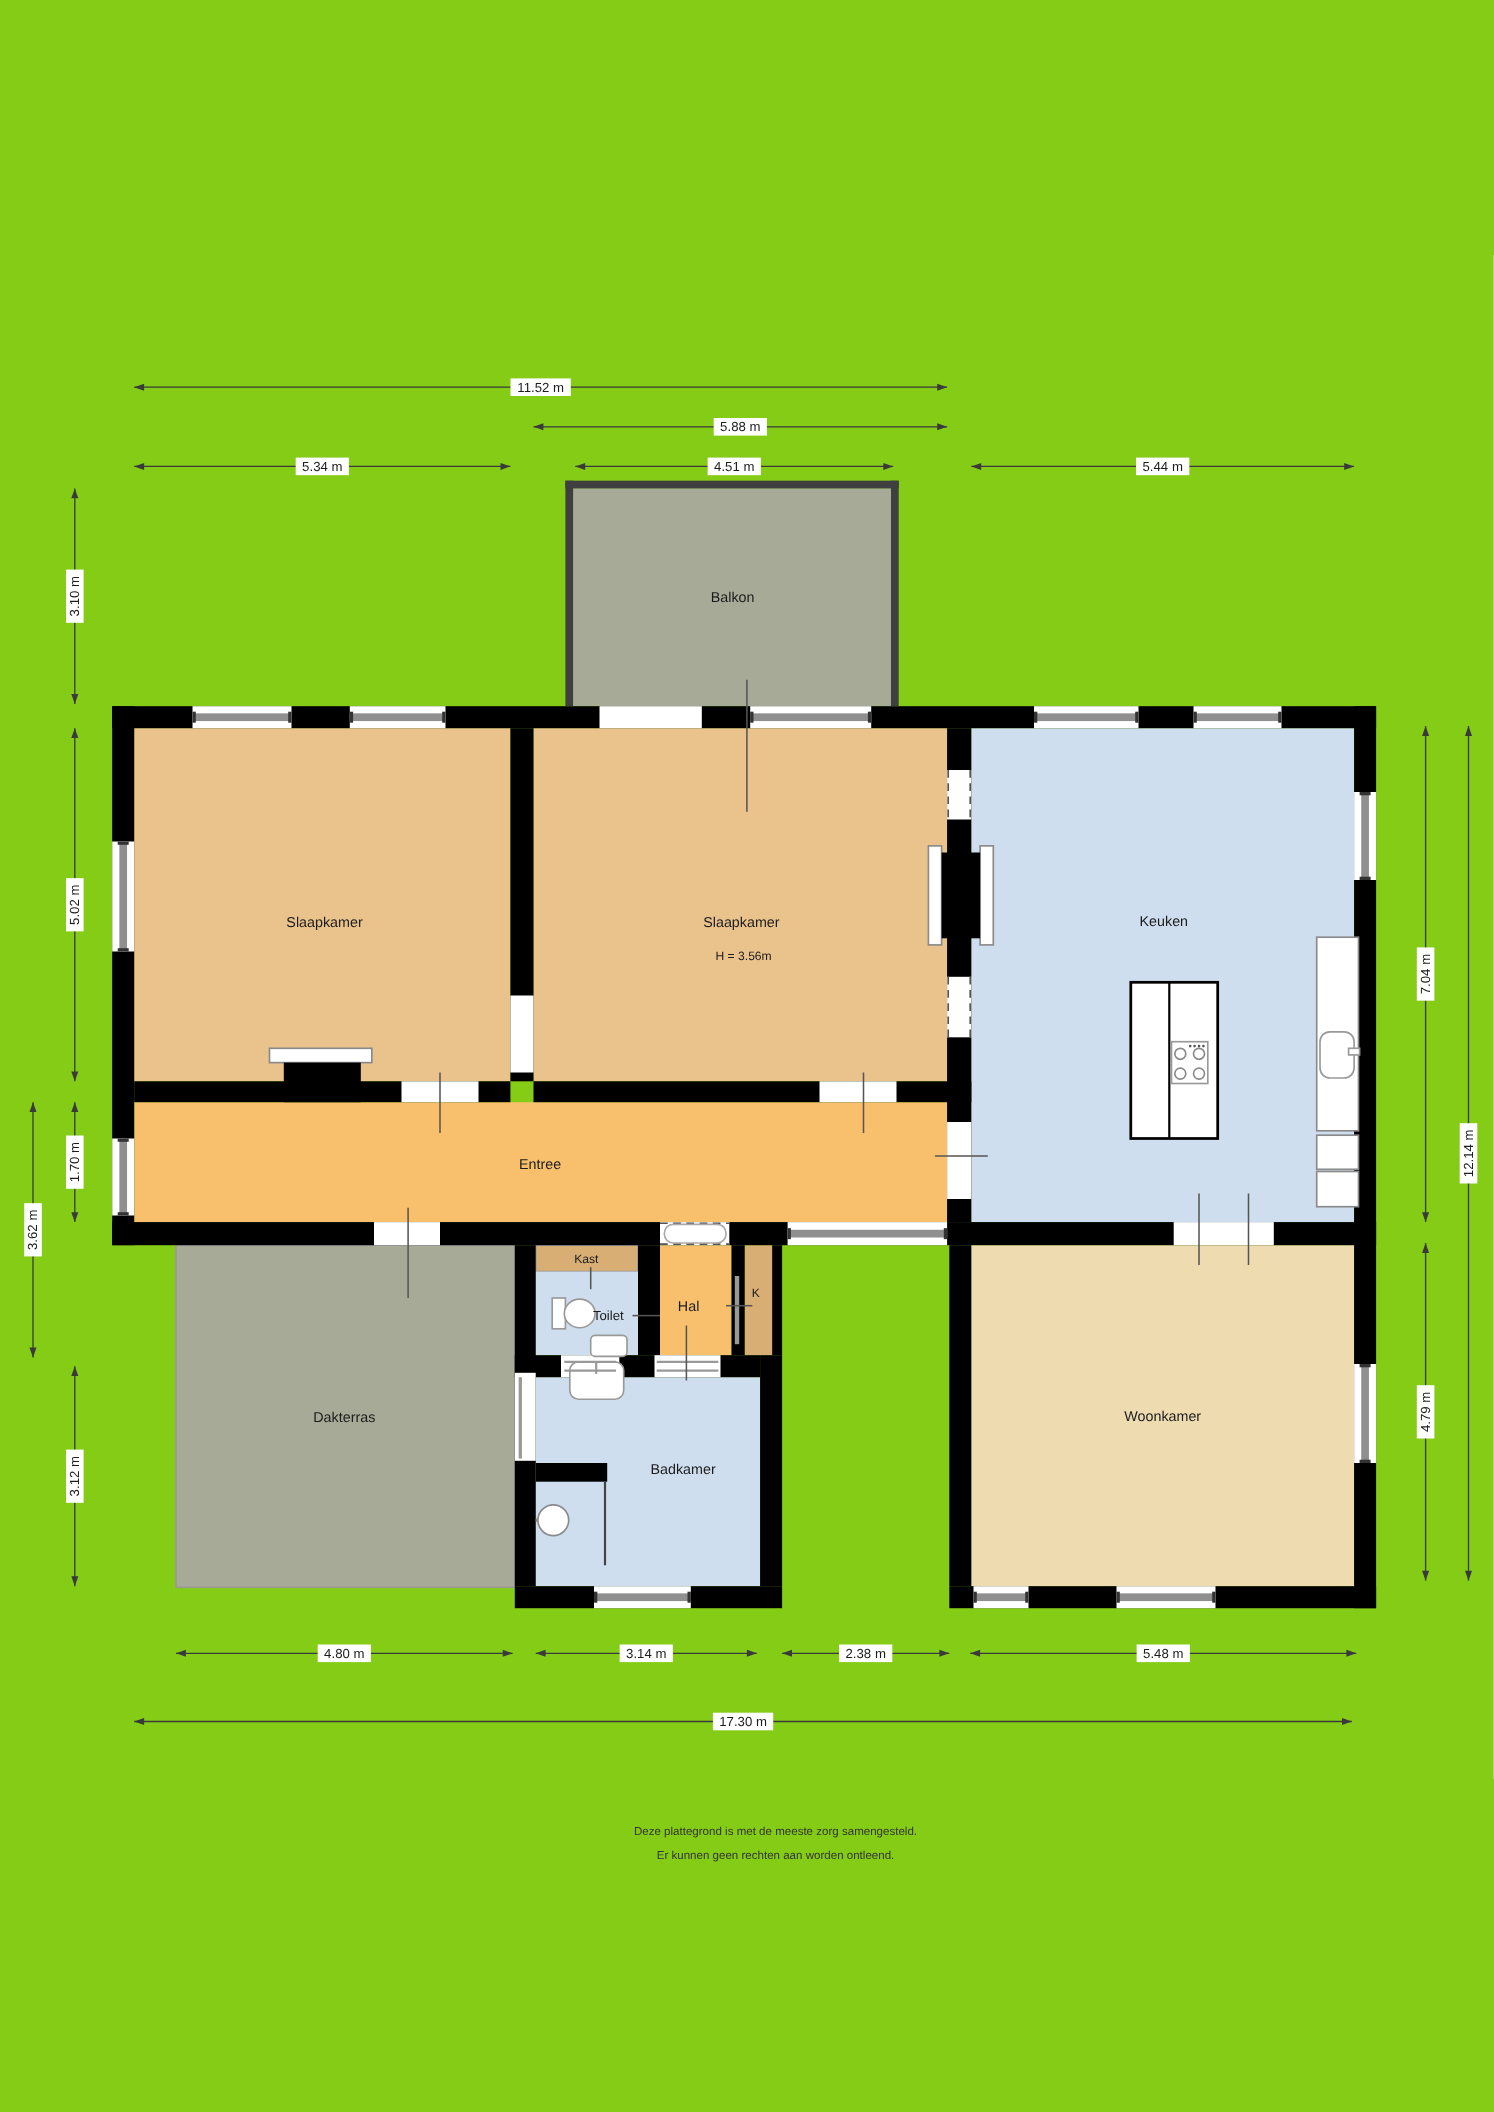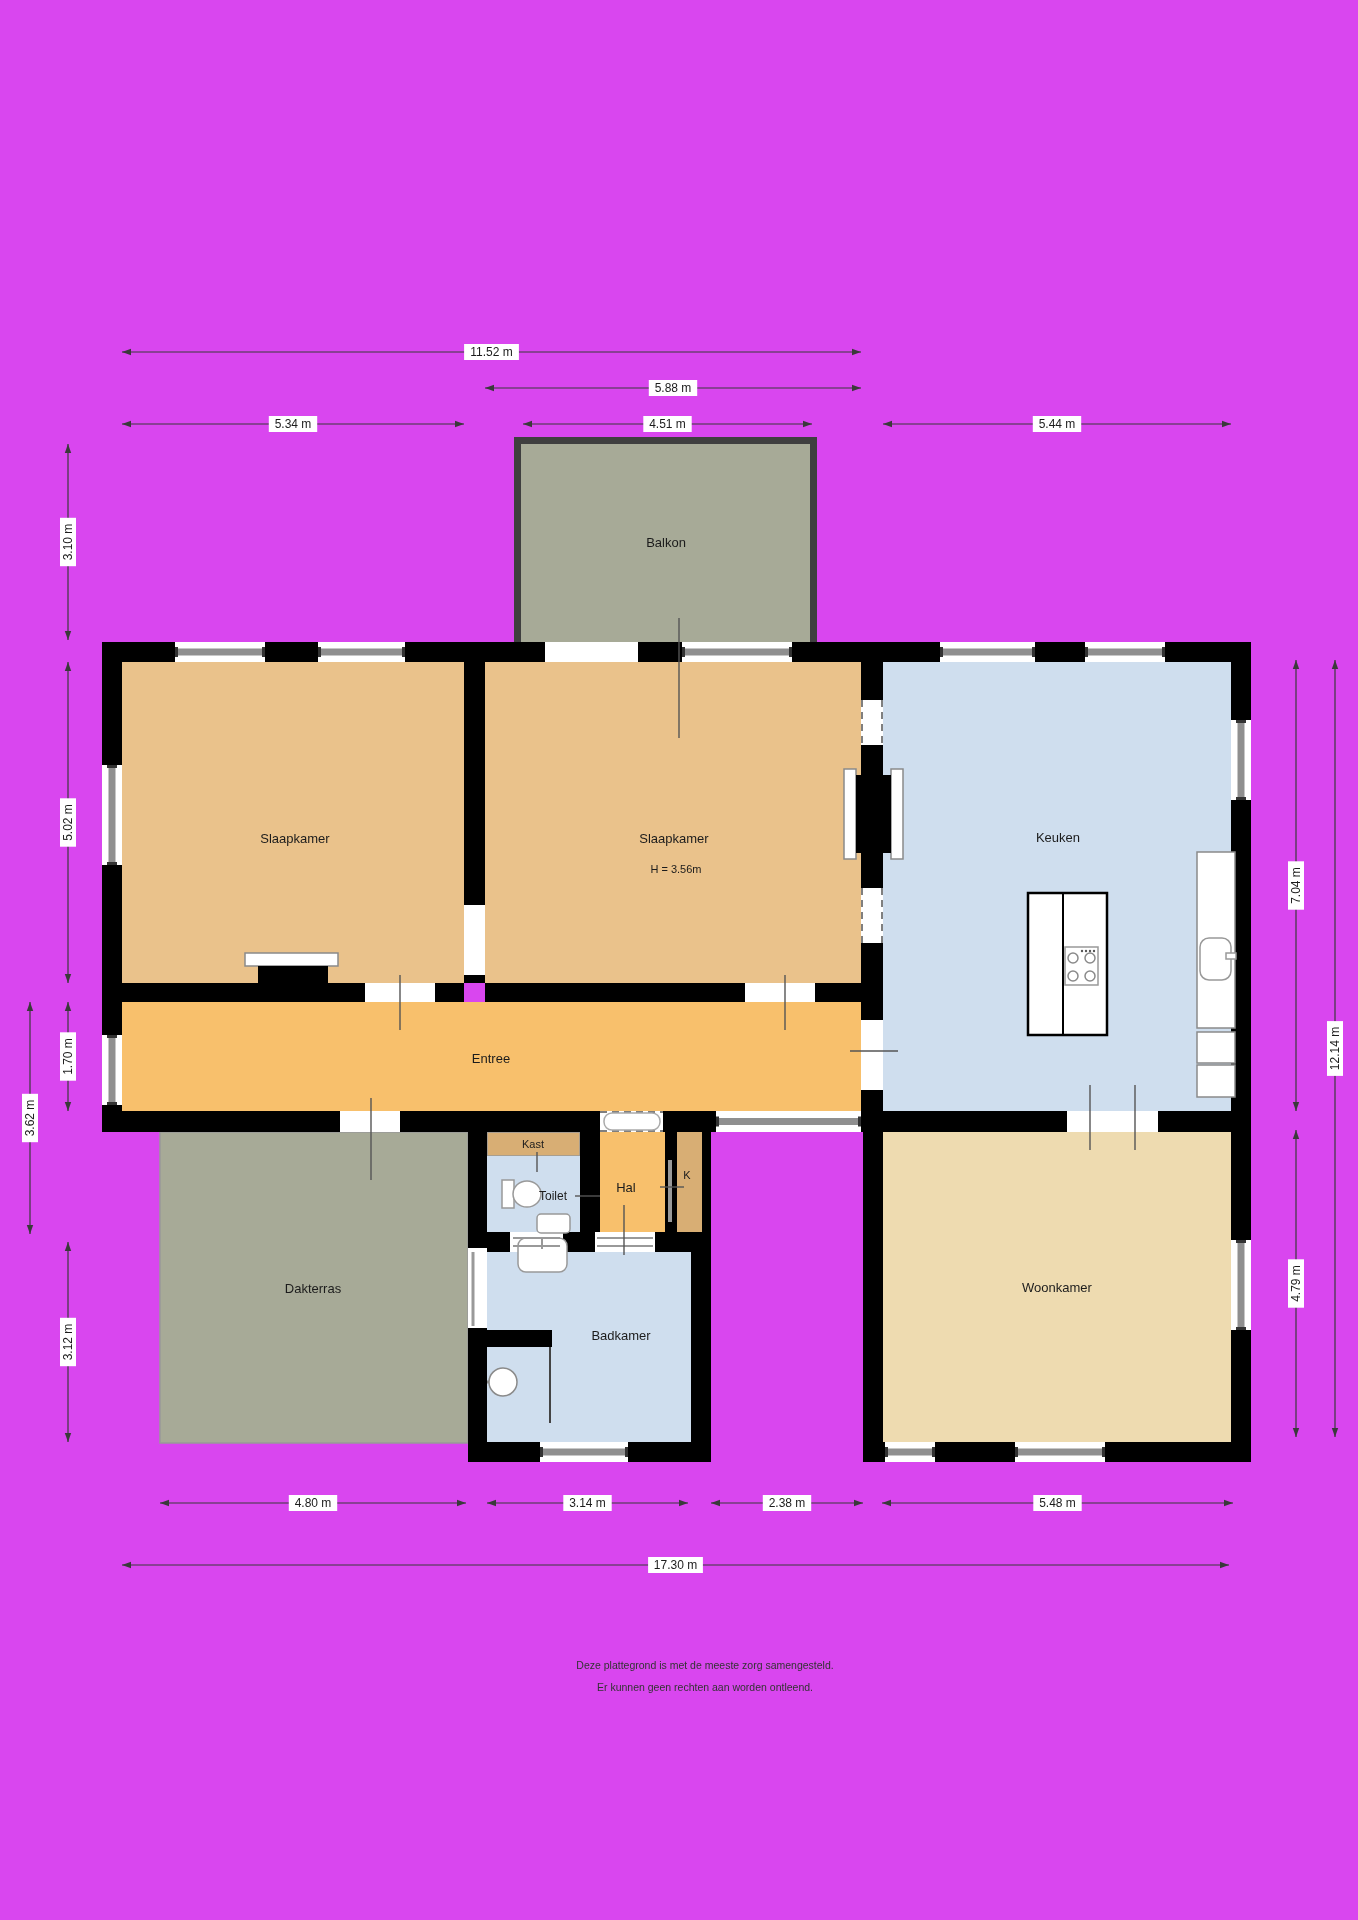--- a/index.html
+++ b/index.html
@@ -1,16 +1,16 @@
 <!DOCTYPE html>
 <html><head>
 <meta charset="utf-8">
 <style>
   html,body{margin:0;padding:0;background:#ffffff;}
-  #stage{position:relative;width:1358px;height:1920px;background:#d946ef;overflow:hidden;
+  #stage{position:relative;width:1358px;height:1920px;background:#84cc16;overflow:hidden;
          font-family:"Liberation Sans", sans-serif;}
   #plan-svg{position:absolute;left:0;top:0;}
   .footer-line{position:absolute;left:0;width:1358px;text-align:center;color:#333;
                font-size:10.5px;line-height:1;transform:translateX(26px);}
   #footer-1{top:1660px;}
   #footer-2{top:1682px;}
 </style>
 </head>
 <body>
 

